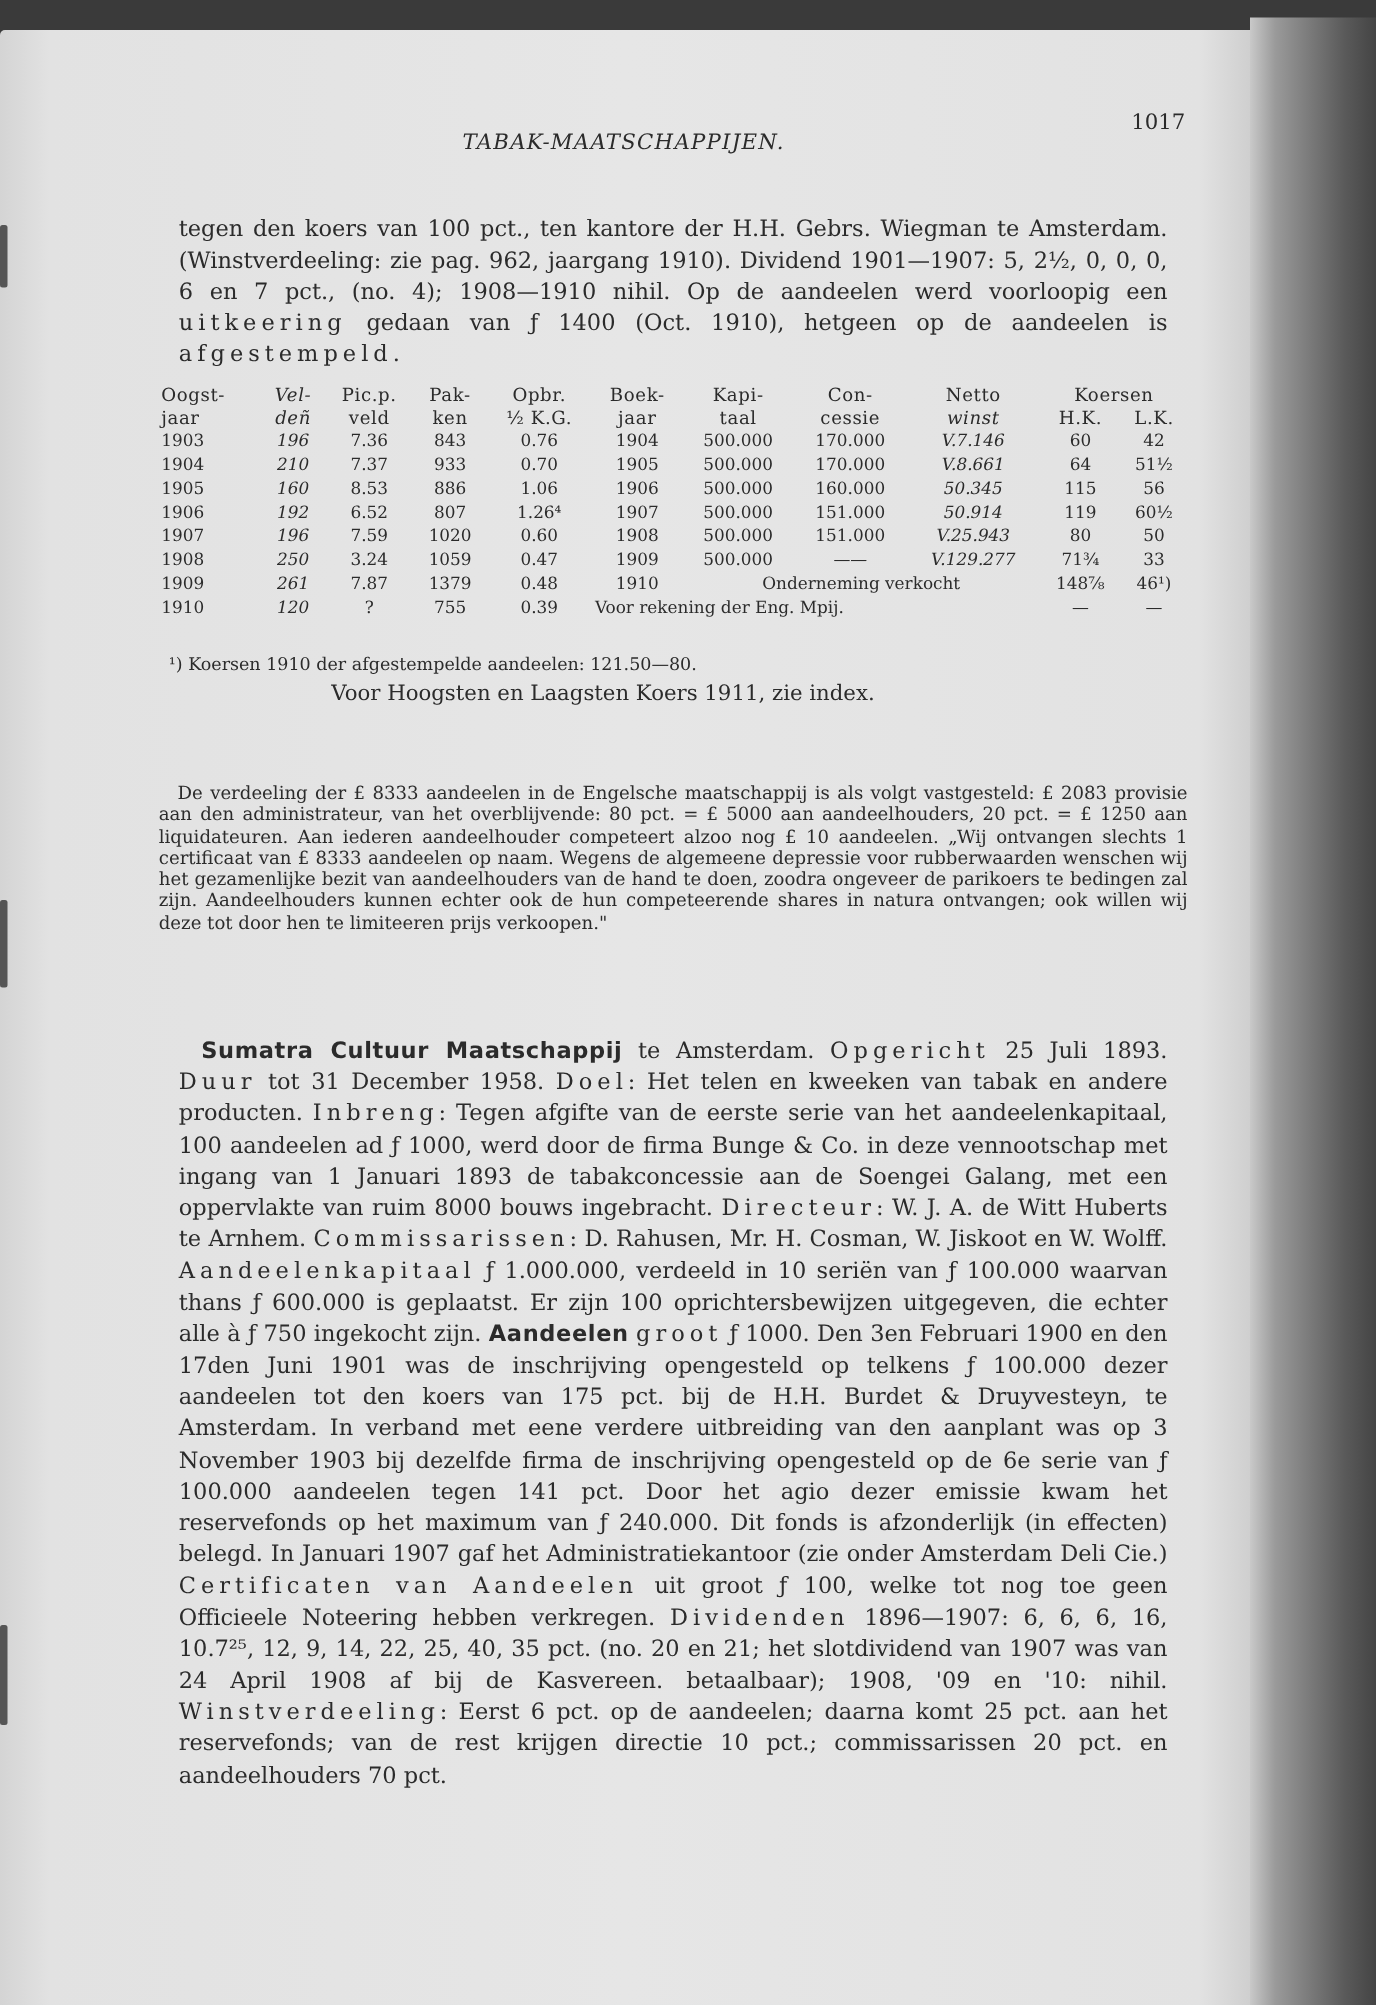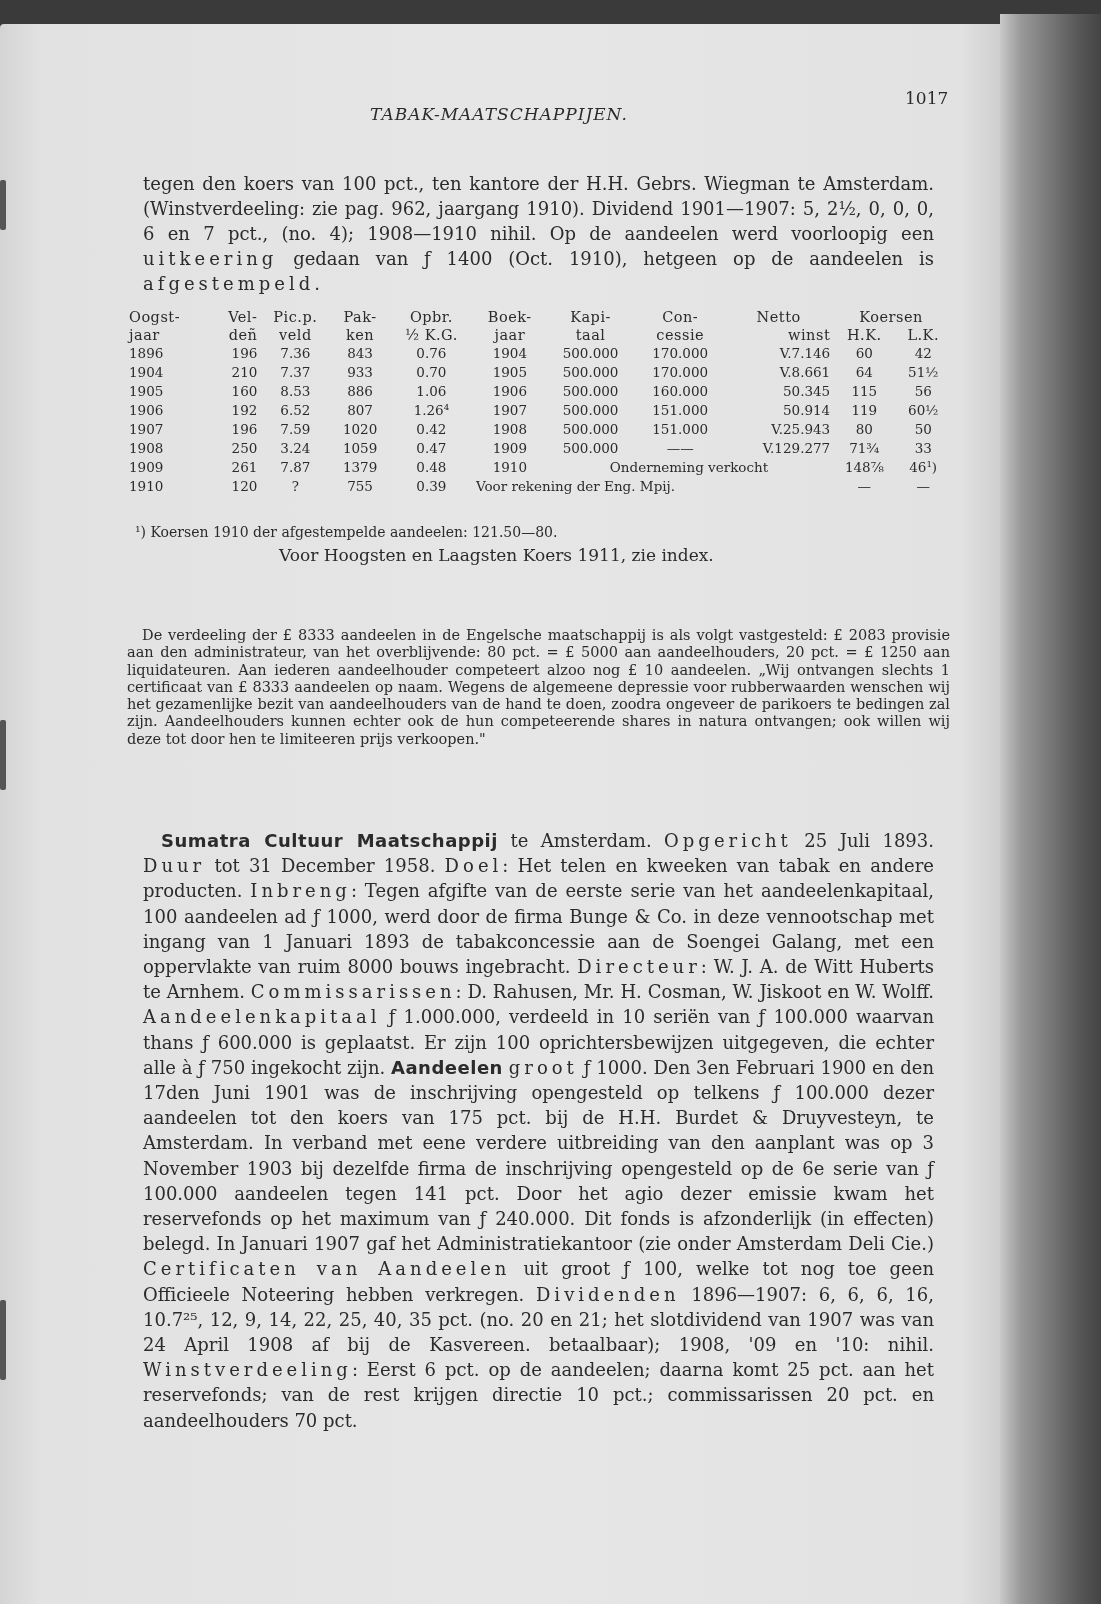--- a/index.html
+++ b/index.html
@@ -26,23 +26,23 @@
     position: absolute; top: 104px; left: 370px; font-style: italic; font-size: 17px; letter-spacing: 1px;
   }
   .page-number { position: absolute; top: 88px; left: 905px; font-size: 17px; }
   .col { position: absolute; left: 127px; width: 823px; }
   .p { font-size: 18px; line-height: 25px; text-align: justify; margin: 16px; }
   .sp { letter-spacing: 4px; }
   .bold-sans { font-family: "DejaVu Sans", "Liberation Sans", sans-serif; font-weight: bold; letter-spacing: 0.5px; }
   table.stats { position: absolute; left: 127px; top: 308px; width: 823px; border-collapse: collapse; font-size: 13.5px; }
   table.stats td, table.stats th { padding: 0 2px; line-height: 19px; font-weight: normal; white-space: nowrap; }
   table.stats th { font-size: 14.5px; line-height: 18px; letter-spacing: 0.5px; }
-  .r { text-align: right; } .c { text-align: center; } .l { text-align: left; }
+  .r { text-align: center; font-style: italic; } .c { text-align: center; } .l { text-align: left; }
   .footnote { position: absolute; left: 135px; top: 524px; font-size: 14px; }
-  .see-index { position: absolute; left: 265px; top: 545px; font-size: 17px; margin-left: 14px; }
+  .see-index { position: absolute; left: 265px; top: 545px; font-size: 17px; }
   .small-p { font-size: 14.5px; line-height: 17.3px; text-align: justify; margin: 0; }
 </style>
 </head>
 <body>
 
 <div class="page-edge"></div>
 <div class="page"></div>
 <div class="binding-mark" style="top:180px;height:50px;"></div>
 <div class="binding-mark" style="top:720px;height:70px;"></div>
 <div class="binding-mark" style="top:1300px;height:80px;"></div>
@@ -79,21 +79,21 @@
       <th class="c">jaar</th>
       <th class="c">taal</th>
       <th class="c">cessie</th>
       <th class="r">winst</th>
       <th class="c">H.K.</th>
       <th class="c">L.K.</th>
     </tr>
   </thead>
   <tbody id="table-body">
       <tr>
-        <td class="l">1896</td>
+        <td class="l">1903</td>
         <td class="r">196</td>
         <td class="c">7.36</td>
         <td class="c">843</td>
         <td class="c">0.76</td>
         <td class="c">1904</td>
         <td class="c">500.000</td>
         <td class="c">170.000</td>
         <td class="r">V.7.146</td>
         <td class="c">60</td>
         <td class="c">42</td>
@@ -135,21 +135,21 @@
         <td class="c">151.000</td>
         <td class="r">50.914</td>
         <td class="c">119</td>
         <td class="c">60½</td>
       </tr>
       <tr>
         <td class="l">1907</td>
         <td class="r">196</td>
         <td class="c">7.59</td>
         <td class="c">1020</td>
-        <td class="c">0.42</td>
+        <td class="c">0.60</td>
         <td class="c">1908</td>
         <td class="c">500.000</td>
         <td class="c">151.000</td>
         <td class="r">V.25.943</td>
         <td class="c">80</td>
         <td class="c">50</td>
       </tr>
       <tr>
         <td class="l">1908</td>
         <td class="r">250</td>

